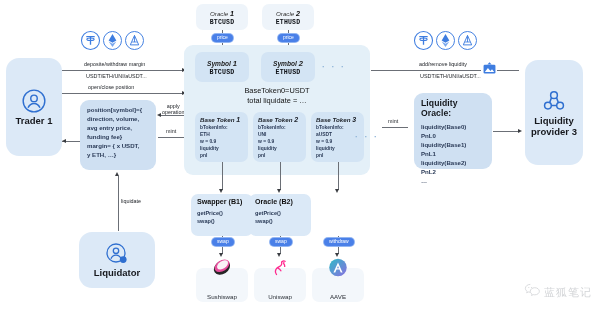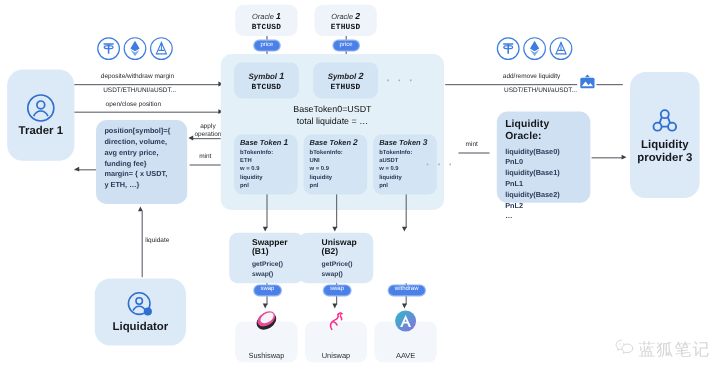--- a/index.html
+++ b/index.html
@@ -90,21 +90,21 @@
   }
   .oracle .o1 { font-size: 6.2px; font-style: italic; color: #333; }
   .oracle .o1 b { font-size: 7.2px; color: #111; }
   .oracle .o2 { font-size: 6.5px; font-weight: bold; color: #0e1116; font-family:"Liberation Mono", monospace; letter-spacing:.2px;}
 
   
   .swapper {
     background: #dbe9f7;
     border-radius: 7px;
     width: 62px; height: 42px;
-    padding: 4px 19px;
+    padding: 4px 6px;
   }
   .swapper .sw-t { font-size: 7.1px; font-weight: bold; color: #111; margin-bottom: 3px; }
   .swapper .sw-b { font-size: 5.6px; color: #2a3a57; line-height: 1.5; white-space: pre-line; font-weight: bold;}
 
   
   .dex {
     width: 52px; height: 34px;
     background: #f3f7fb;
     border-radius: 7px;
     display: flex; flex-direction: column;
@@ -161,29 +161,29 @@
 
   
   .trio { display: flex; gap: 1px; }
 
   
   #watermark {
     display: flex; align-items: center; gap: 3px;
     opacity: .38;
   }
   #wm-text {
-    font-size: 14px; color: #8a8f96; letter-spacing: 1px;
+    font-size: 11px; color: #8a8f96; letter-spacing: 1px;
   }
 </style>
 </head>
 <body>
 
 <div id="stage">
 
-  <div class="abs actor" style="left:6px; top:58px; width:56px; height:76px;">
+  <div class="abs actor" style="left:6px; top:58px; width:56px; height:98px;">
     <span class="actor-ico">
       <svg width="26" height="26" viewBox="0 0 24 24" fill="none" stroke="#2f6fd0" stroke-width="1.3">
         <circle cx="12" cy="12" r="10"></circle>
         <circle cx="12" cy="9.6" r="3"></circle>
         <path d="M6.5 18.2c1.2-2.6 3.3-3.9 5.5-3.9s4.3 1.3 5.5 3.9"></path>
       </svg>
     </span>
     <div class="actor-label">Trader 1</div>
   </div>
 
@@ -334,21 +334,21 @@
   <div class="abs arrow-d" style="left:277.4px; top:189px;"></div>
   <div class="abs vline" style="left:338px; top:162px; height:28px;"></div>
   <div class="abs arrow-d" style="left:335.4px; top:189px;"></div>
 
   <div class="abs swapper" style="left:191px; top:194px;">
     <div class="sw-t">Swapper (B1)</div>
     <div class="sw-b">getPrice()
 swap()</div>
   </div>
   <div class="abs swapper" style="left:249px; top:194px;">
-    <div class="sw-t">Uniswap (B2)</div>
+    <div class="sw-t">Oracle (B2)</div>
     <div class="sw-b">getPrice()
 swap()</div>
   </div>
 
   <div class="abs vline" style="left:222px; top:236px; height:18px;"></div>
   <div class="abs arrow-d" style="left:219.4px; top:253px;"></div>
   <div class="abs pill" style="left:212px; top:238px;">swap</div>
 
   <div class="abs vline" style="left:280px; top:236px; height:18px;"></div>
   <div class="abs arrow-d" style="left:277.4px; top:253px;"></div>

